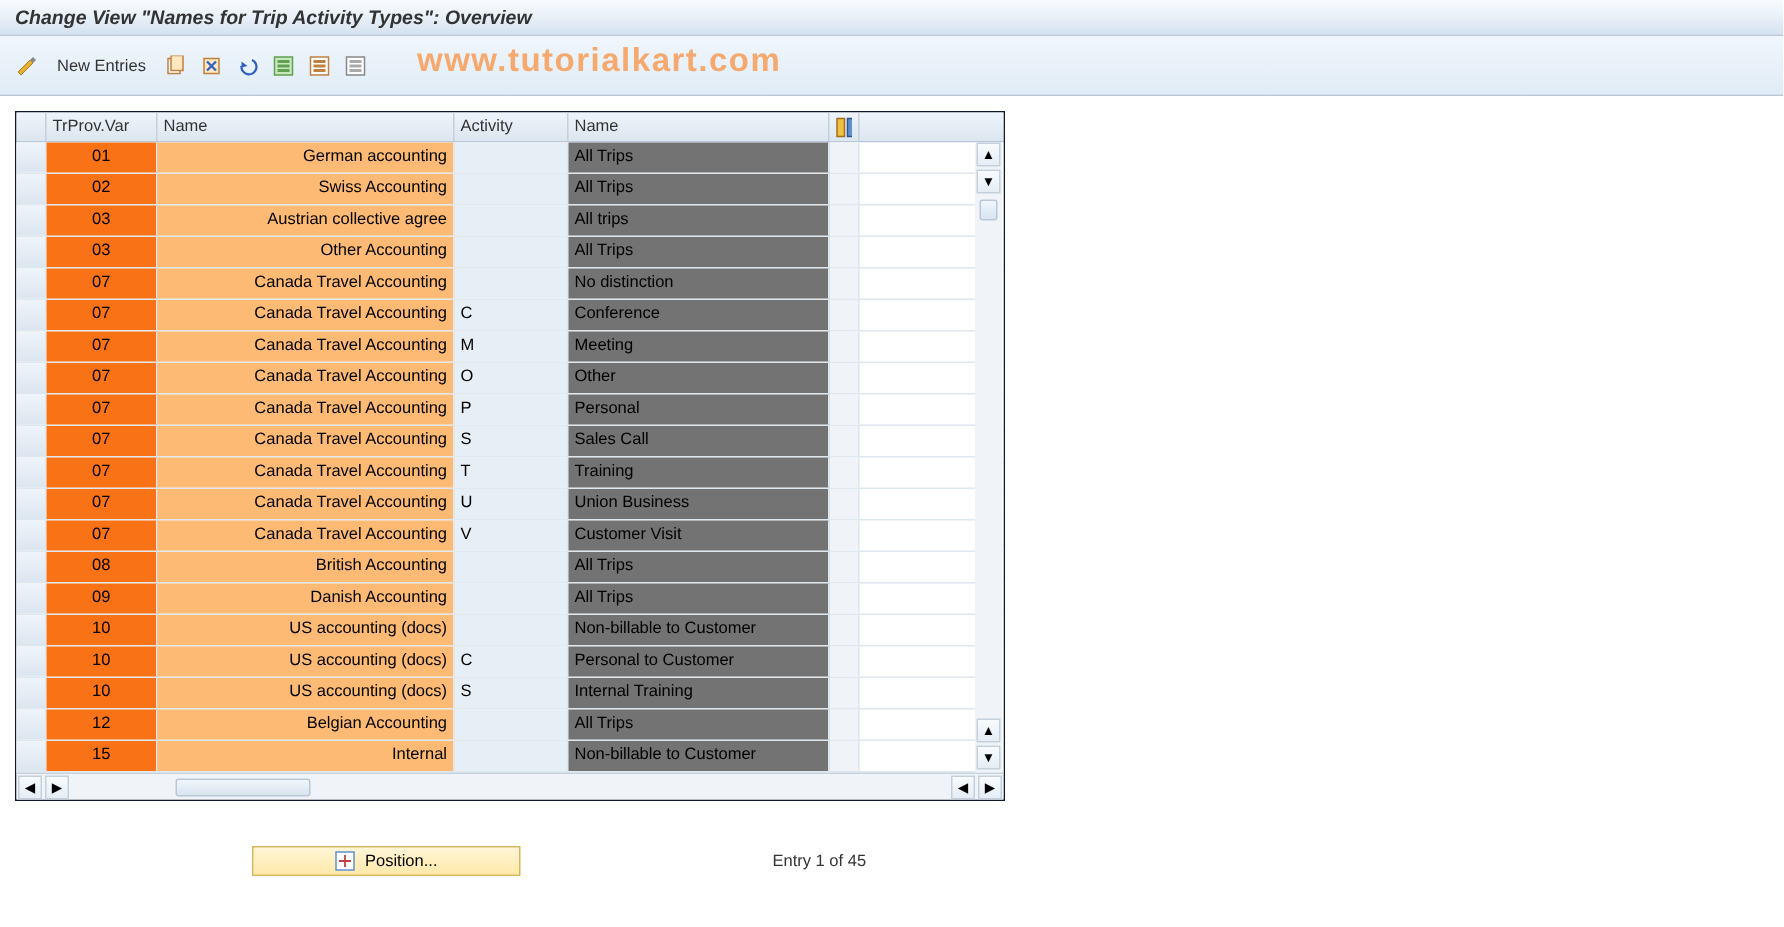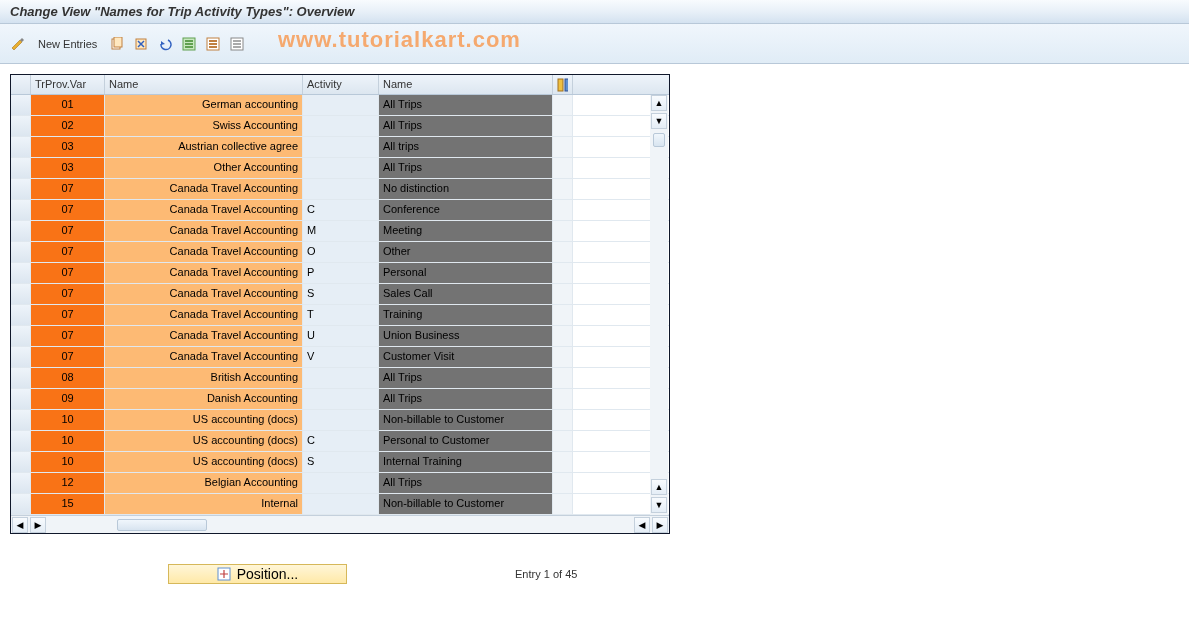--- a/index.html
+++ b/index.html
@@ -148,21 +148,21 @@
       width: 572px;
       display: flex;
       align-items: center;
       padding-left: 158px;
     }
     .pos-btn {
       background: linear-gradient(to bottom, #fff6d8, #ffe9a8);
       border: 1px solid #d6b85a;
       width: 179px;
       height: 20px;
-      font-size: 14px;
+      font-size: 11px;
       display: flex;
       align-items: center;
       justify-content: center;
       gap: 6px;
       cursor: pointer;
     }
     .pos-btn .picon { width:14px; height:14px; display:inline-flex; }
     .entry-label {
       margin-left: 130px;
       font-size: 11px;

